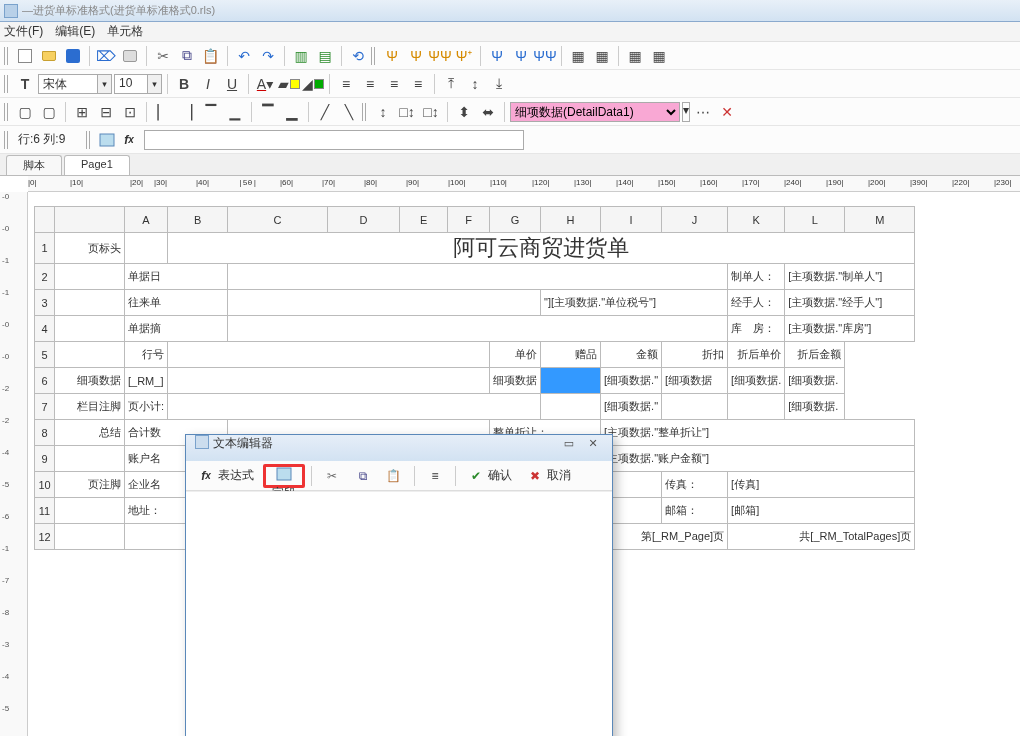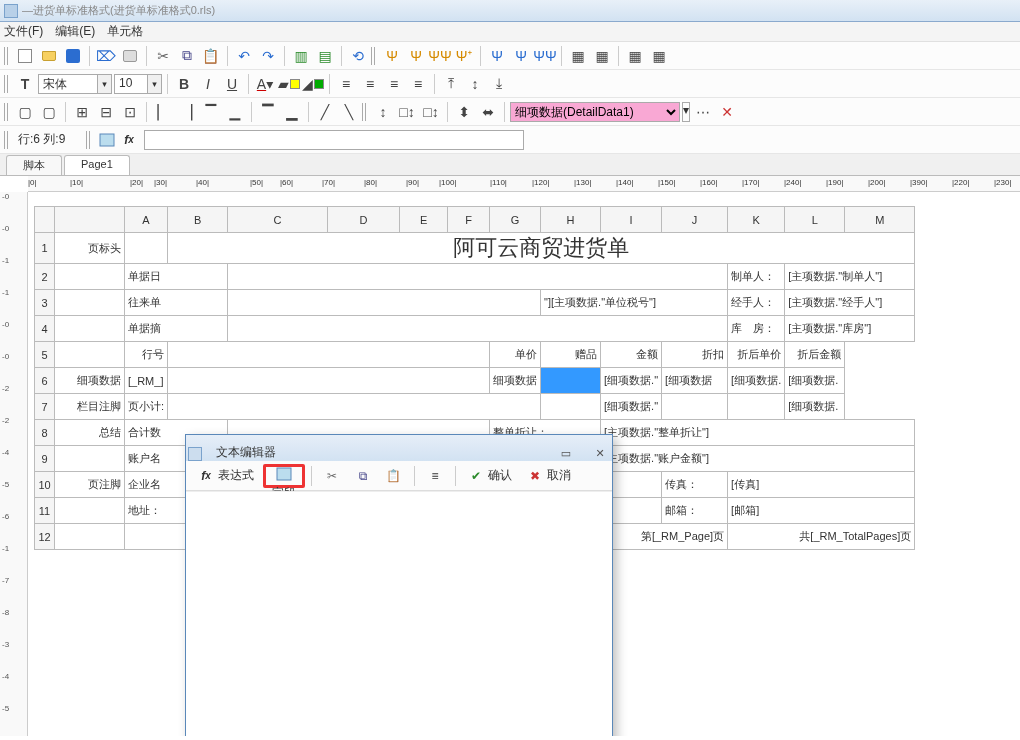--- a/index.html
+++ b/index.html
@@ -46,21 +46,21 @@
 .rowhead { width: 20px; text-align: center; background: #f5f5f5; }
 .sectionlabel { text-align: right; padding-right: 4px; font-size:11px;}
 .bigtitle { font-size: 22px; font-family: SimSun; text-align: center; }
 .cell-center { text-align:right; }
 .datahead { text-align:right; }
 .selcell { background:#3399ff; }
 .pagefoot { font-size:11px; }
 
 
 .overlay-dialog { position: absolute; left: 185px; top: 258px; width: 428px; height: 440px; background: #fff; border: 1px solid #5a88b9; box-shadow: 4px 4px 10px rgba(0,0,0,.25); z-index:50; display:flex; flex-direction:column;}
-.dlg-title { height: 26px; background: linear-gradient(#e6eef8,#d2e2f2); display: flex; align-items: flex-end; padding: 0 2px; font-size: 12px; gap:14px;}
+.dlg-title { height: 26px; background: linear-gradient(#e6eef8,#d2e2f2); display: flex; align-items: flex-start; padding: 0 9px; font-size: 12px; gap:4px;}
 .dlg-title .ticon { width:14px;height:14px;background:#cde;border:1px solid #7aa2cc;}
 .dlg-title .spacer { flex:1; }
 .dlg-title .winbtn { width:20px;height:16px;display:inline-flex;align-items:center;justify-content:center;font-size:11px;color:#555;cursor:pointer;}
 .dlg-toolbar { height: 30px; display:flex; align-items:center; gap:3px; padding:0 6px; border-bottom:1px solid #ddd; background:#fbfbfb;}
 .dlg-toolbar .dbtn { height:24px; padding:0 6px; display:inline-flex; align-items:center; gap:4px; cursor:pointer; font-size:12px; border-radius:2px;}
 .highlight-ann { border: 3px solid #e33; padding:1px 3px;flex-direction:column; }
 .dbtn .glyph { width:16px;height:16px;display:inline-flex;align-items:center;justify-content:center;}
 .dlg-body { flex:1; background:#fff; border-top:1px solid #eee;}
 
 
@@ -218,26 +218,26 @@
   <div class="tab active">Page1</div>
 </div>
 
 <div class="design">
   <div class="hruler" id="hruler">
       <div style="left: 0px;">|0|</div>
       <div style="left: 42px;">|10|</div>
       <div style="left: 84px; margin-left: 18px;">|20|</div>
       <div style="left: 126px;">|30|</div>
       <div style="left: 168px;">|40|</div>
-      <div style="left: 222px;">|50|</div>
+      <div style="left: 210px; font-family: Liberation Mono, monospace;">|50|</div>
       <div style="left: 252px;">|60|</div>
       <div style="left: 294px;">|70|</div>
       <div style="left: 336px;">|80|</div>
       <div style="left: 378px;">|90|</div>
-      <div style="left: 411px; text-align: center;">|100|</div>
+      <div style="left: 420px; text-align: center;">|100|</div>
       <div style="left: 462px;">|110|</div>
       <div style="left: 504px;">|120|</div>
       <div style="left: 546px;">|130|</div>
       <div style="left: 588px;">|140|</div>
       <div style="left: 630px;">|150|</div>
       <div style="left: 672px;">|160|</div>
       <div style="left: 714px;">|170|</div>
       <div style="left: 756px;">|240|</div>
       <div style="left: 798px;">|190|</div>
       <div style="left: 840px;">|200|</div>

